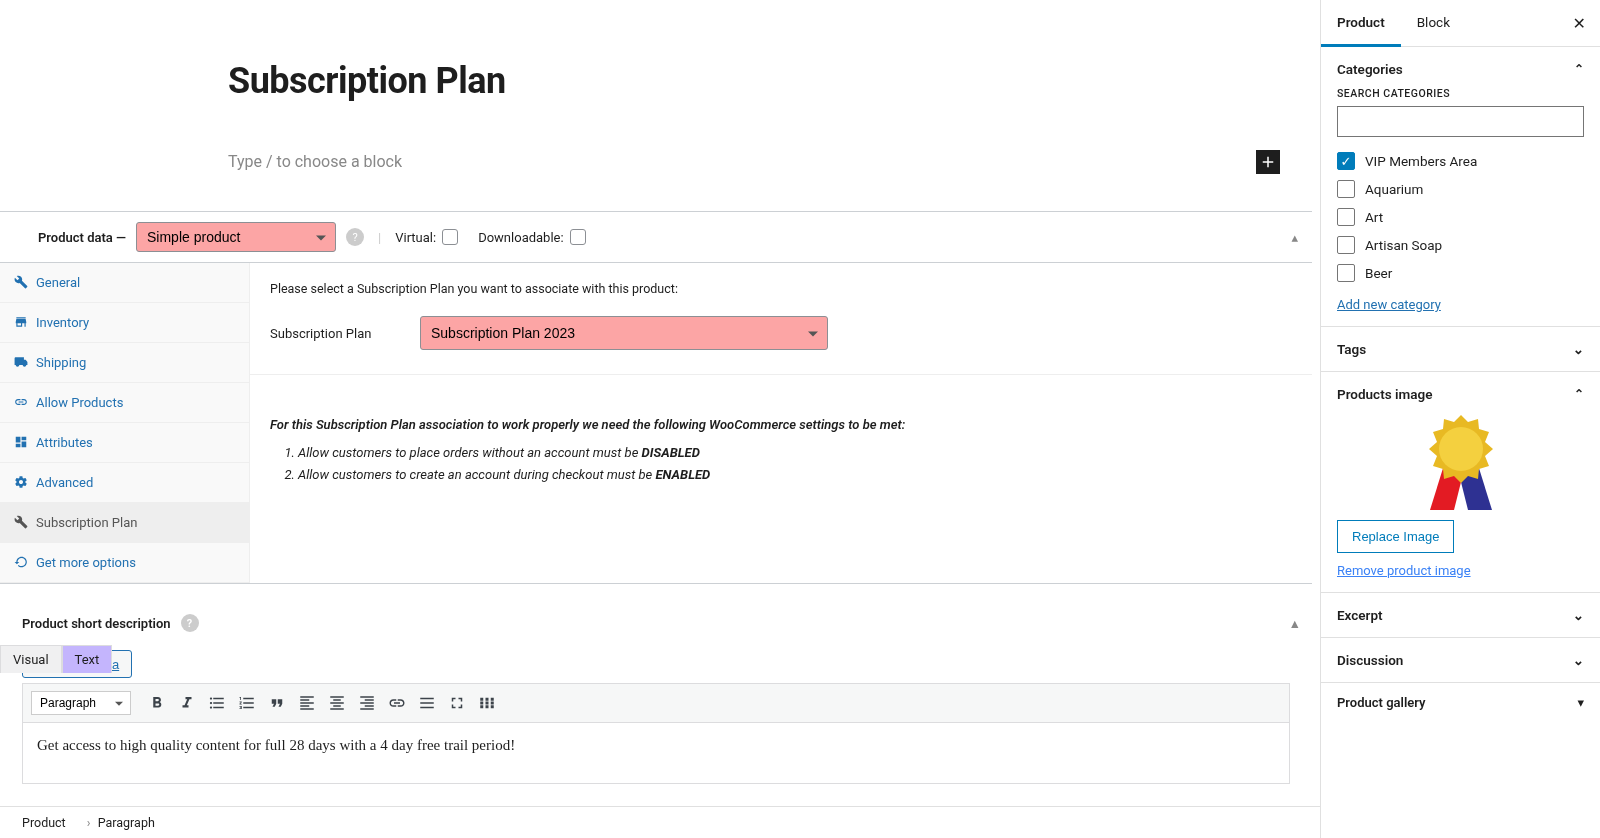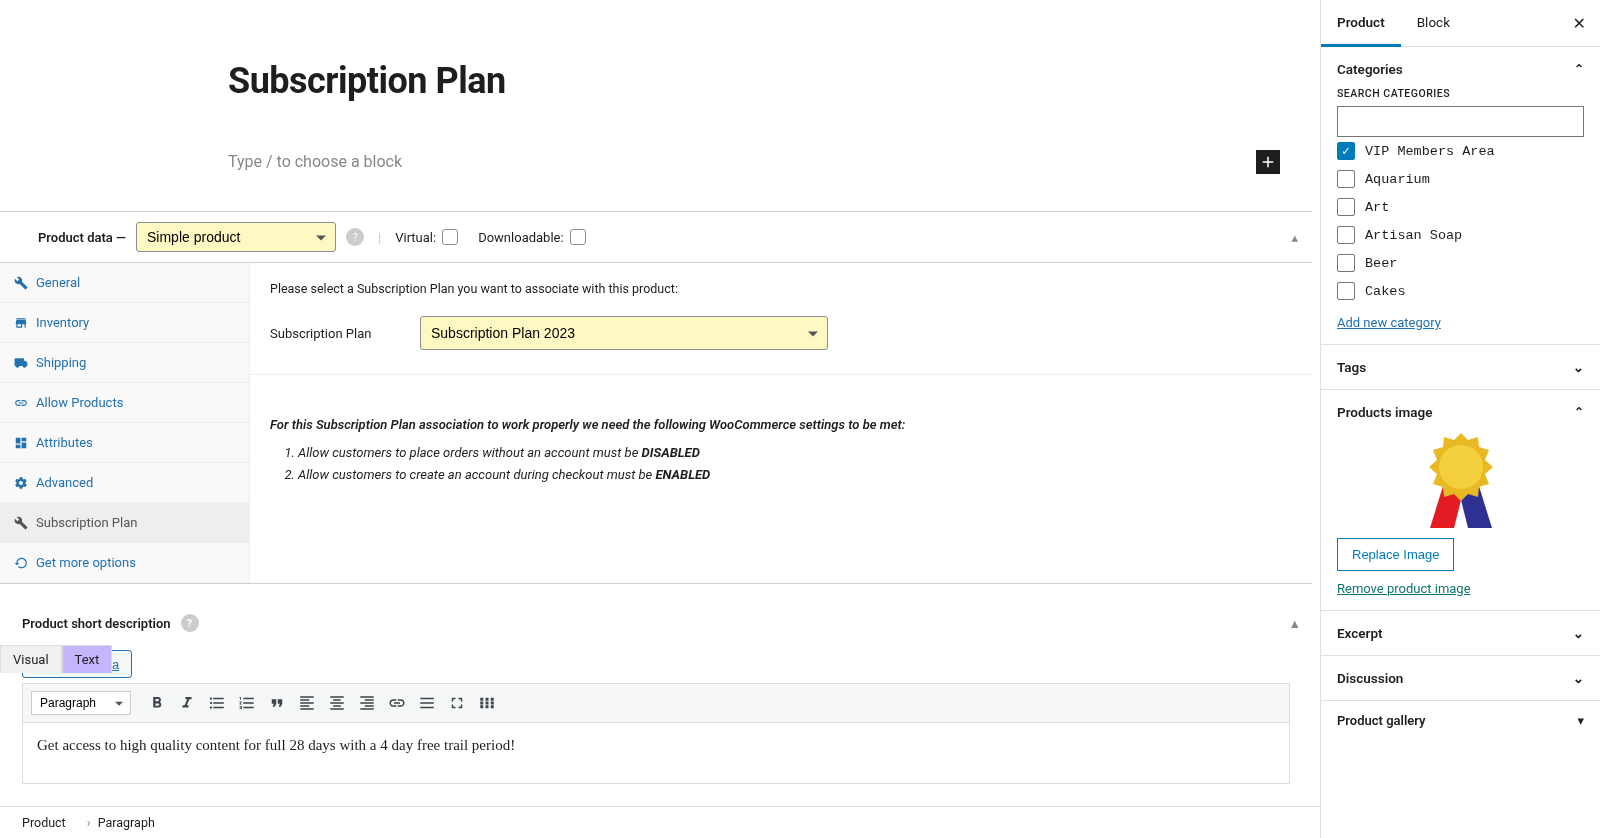--- a/index.html
+++ b/index.html
@@ -13,32 +13,32 @@
 .page-title { font-size: 36px; font-weight: 700; letter-spacing: -0.5px; }
 .block-placeholder-row { display: flex; align-items: center; padding: 50px 0 40px 228px; position: relative; }
 .block-placeholder { color: #888; font-size: 16px; }
 .add-block-btn { position: absolute; right: 40px; width: 24px; height: 24px; background: #1e1e1e; display: flex; align-items: center; justify-content: center; cursor: pointer; }
 .add-block-btn svg { fill: #fff; }
 
 
 .pd-panel { border-top: 1px solid #ccd0d4; border-bottom: 1px solid #ccd0d4; margin: 0 8px 0 0; }
 .pd-header { display: flex; align-items: center; padding: 10px 12px 10px 22px; border-bottom: 1px solid #ccd0d4; position: relative; }
 .pd-header-label { font-weight: 600; margin-right: 10px; margin-left: 16px; }
-.pd-select { border: 1px solid #8c8f94; border-radius: 3px; padding: 6px 30px 6px 10px; font-size: 14px; appearance: none; background: #fef9c3; position: relative; min-width: 200px; }
+.pd-select { border: 1px solid #8c8f94; border-radius: 3px; padding: 6px 30px 6px 10px; font-size: 14px; appearance: none; background: #fca5a5; position: relative; min-width: 200px; }
 .pd-select-wrap { position: relative; display: inline-block; }
 .pd-select-wrap::after { content: ""; position: absolute; right: 10px; top: 50%; transform: translateY(-30%); border-left: 5px solid transparent; border-right: 5px solid transparent; border-top: 5px solid #555; pointer-events: none; }
 .pd-help { margin-left: 10px; width: 18px; height: 18px; border-radius: 50%; background: #ccc; color: #fff; font-size: 11px; display: inline-flex; align-items: center; justify-content: center; }
 .pd-sep { color: #ccc; margin: 0 14px; }
 .pd-check-label { font-size: 13px; display: inline-flex; align-items: center; margin-right: 20px; }
 .pd-check-label input { margin-left: 6px; width: 16px; height: 16px; border:1px solid #8c8f94; border-radius:3px; appearance: none; background:#fff; }
 .pd-collapse { position: absolute; right: 14px; color: #888; }
 
 .pd-body { display: flex; }
 .pd-tabs { width: 250px; background: #f9f9f9; border-right: 1px solid #eee; }
-.pd-tab { display: flex; align-items: center; gap: 8px; padding: 12px 14px; color: #2271b1; cursor: pointer; font-size: 13px; border-bottom: 1px solid #eee; }
+.pd-tab { display: flex; align-items: flex-start; gap: 8px; padding: 12px 14px; color: #2271b1; cursor: pointer; font-size: 13px; border-bottom: 1px solid #eee; }
 .pd-tab.active { background: #eee; color: #555; }
 .pd-tab svg { width: 14px; height: 14px; }
 .pd-tab.active svg path { fill:#555; }
 .pd-tab svg path { fill:#2271b1;}
 
 .pd-content { flex: 1; padding: 18px 20px; }
 .pd-instr { font-size: 12.5px; margin-bottom: 20px; }
 .pd-row { display: flex; align-items: center; margin-bottom: 24px; }
 .pd-row-label { width: 150px; font-size: 13px; }
 .pd-row .pd-select-wrap .pd-select { min-width: 408px; padding: 8px 30px 8px 10px; }
@@ -75,27 +75,27 @@
 
 .rs-tabs { display:flex; border-bottom:1px solid #e0e0e0; position:relative;}
 .rs-tab { padding:14px 16px; font-size:13.5px; cursor:pointer;}
 .rs-tab.active { font-weight:600; border-bottom:3px solid #007cba; margin-bottom:-1px;}
 .rs-close { position:absolute; right:14px; top:14px; font-size:16px; cursor:pointer;}
 .rs-panel { border-bottom:1px solid #e0e0e0; padding: 14px 16px;}
 .rs-panel-head { display:flex; justify-content:space-between; align-items:center; font-weight:600; font-size:13.5px; cursor:pointer;}
 .rs-panel-head .chev { font-size:12px;}
 .rs-label { font-size:10.5px; letter-spacing:0.5px; text-transform:uppercase; margin:10px 0 6px 0; color:#1e1e1e; font-weight:500;}
 .rs-input { width:100%; border:1px solid #757575; padding:7px; font-size:13px;}
-.cat-list { font-family:Liberation Mono, monospace;}
+.cat-list { margin-top:10px;}
 .cat-item { display:flex; align-items:center; gap:10px; padding:5px 0; font-size:13.5px;}
 .cat-cb { width:18px; height:18px; border:1px solid #757575; border-radius:2px; display:inline-flex; align-items:center; justify-content:center; flex-shrink:0;}
 .cat-cb.checked { background:#007cba; border-color:#007cba;}
 .cat-cb.checked::after { content:"✓"; color:#fff; font-size:13px; line-height:1;}
 .rs-link { color:#2271b1; text-decoration:underline; font-size:13px; display:inline-block; margin-top:10px; cursor:pointer;}
-.rs-link.danger { color:#0f766e;text-decoration:underline;}
+.rs-link.danger { color:#3b82f6;text-decoration:underline;}
 .replace-btn { border:1px solid #007cba; color:#007cba; background:transparent; padding:8px 14px; font-size:13px; cursor:pointer; margin-top:10px;}
 .prod-img { display:flex; justify-content:center; margin-top:8px;}
 .collapsed-panel { padding:14px 16px; border-bottom:1px solid #e0e0e0; display:flex; justify-content:space-between; align-items:center; font-weight:600; font-size:13.5px; cursor:pointer;}
 .gallery-panel { padding:12px 16px; display:flex; justify-content:space-between; align-items:center; cursor:pointer;gap:27px;}
 .gallery-panel span:first-child { font-weight:600;}
 </style>
 </head>
 <body>
 
 <div class="layout">
@@ -334,24 +334,20 @@
             <span>Art</span>
           </div>
         <div class="cat-item">
             <span class="cat-cb"></span>
             <span>Artisan Soap</span>
           </div>
         <div class="cat-item">
             <span class="cat-cb"></span>
             <span>Beer</span>
           </div>
-        <div class="cat-item">
-            <span class="cat-cb"></span>
-            <span>Cakes</span>
-          </div>
       </div>
       <span class="rs-link">Add new category</span>
     </div>
 
     <div class="collapsed-panel">
         <span>Tags</span>
         <span class="chev">⌄</span>
       </div>
 
     <div class="rs-panel">

